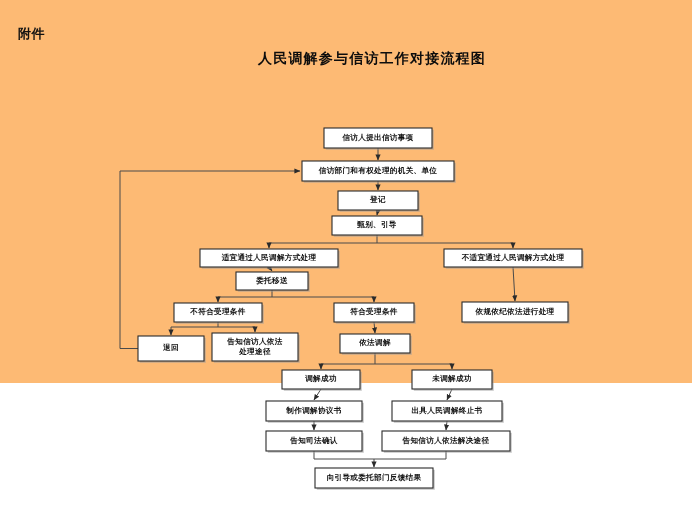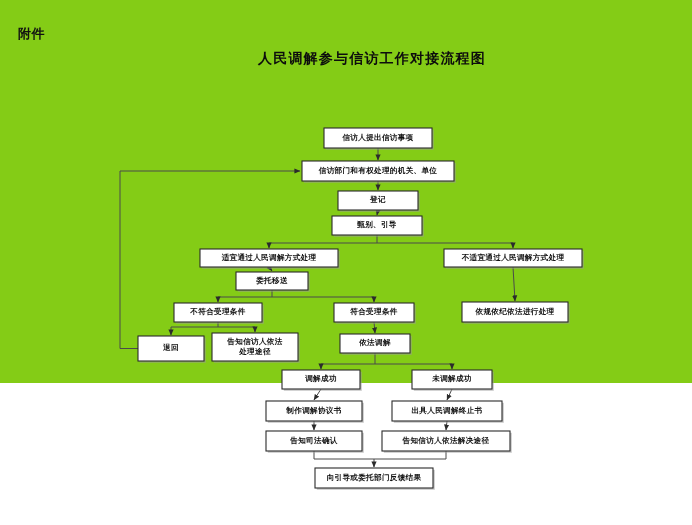--- a/index.html
+++ b/index.html
@@ -12,21 +12,21 @@
     height: 525px;
     position: relative;
     font-family: "DejaVu Sans", "Liberation Sans", sans-serif;
     overflow: hidden;
   }
   #page {
     position: absolute;
     left: 0; top: 0;
     width: 692px;
     height: 383px;
-    background: #84cc16;
+    background: #fdba74;
   }
   .attach-label {
     position: absolute;
     left: 18px;
     top: 25px;
     font-size: 13px;
     font-weight: bold;
     color: #111111;
     letter-spacing: 0.5px;
     font-family: "DejaVu Serif", "Liberation Serif", serif;

